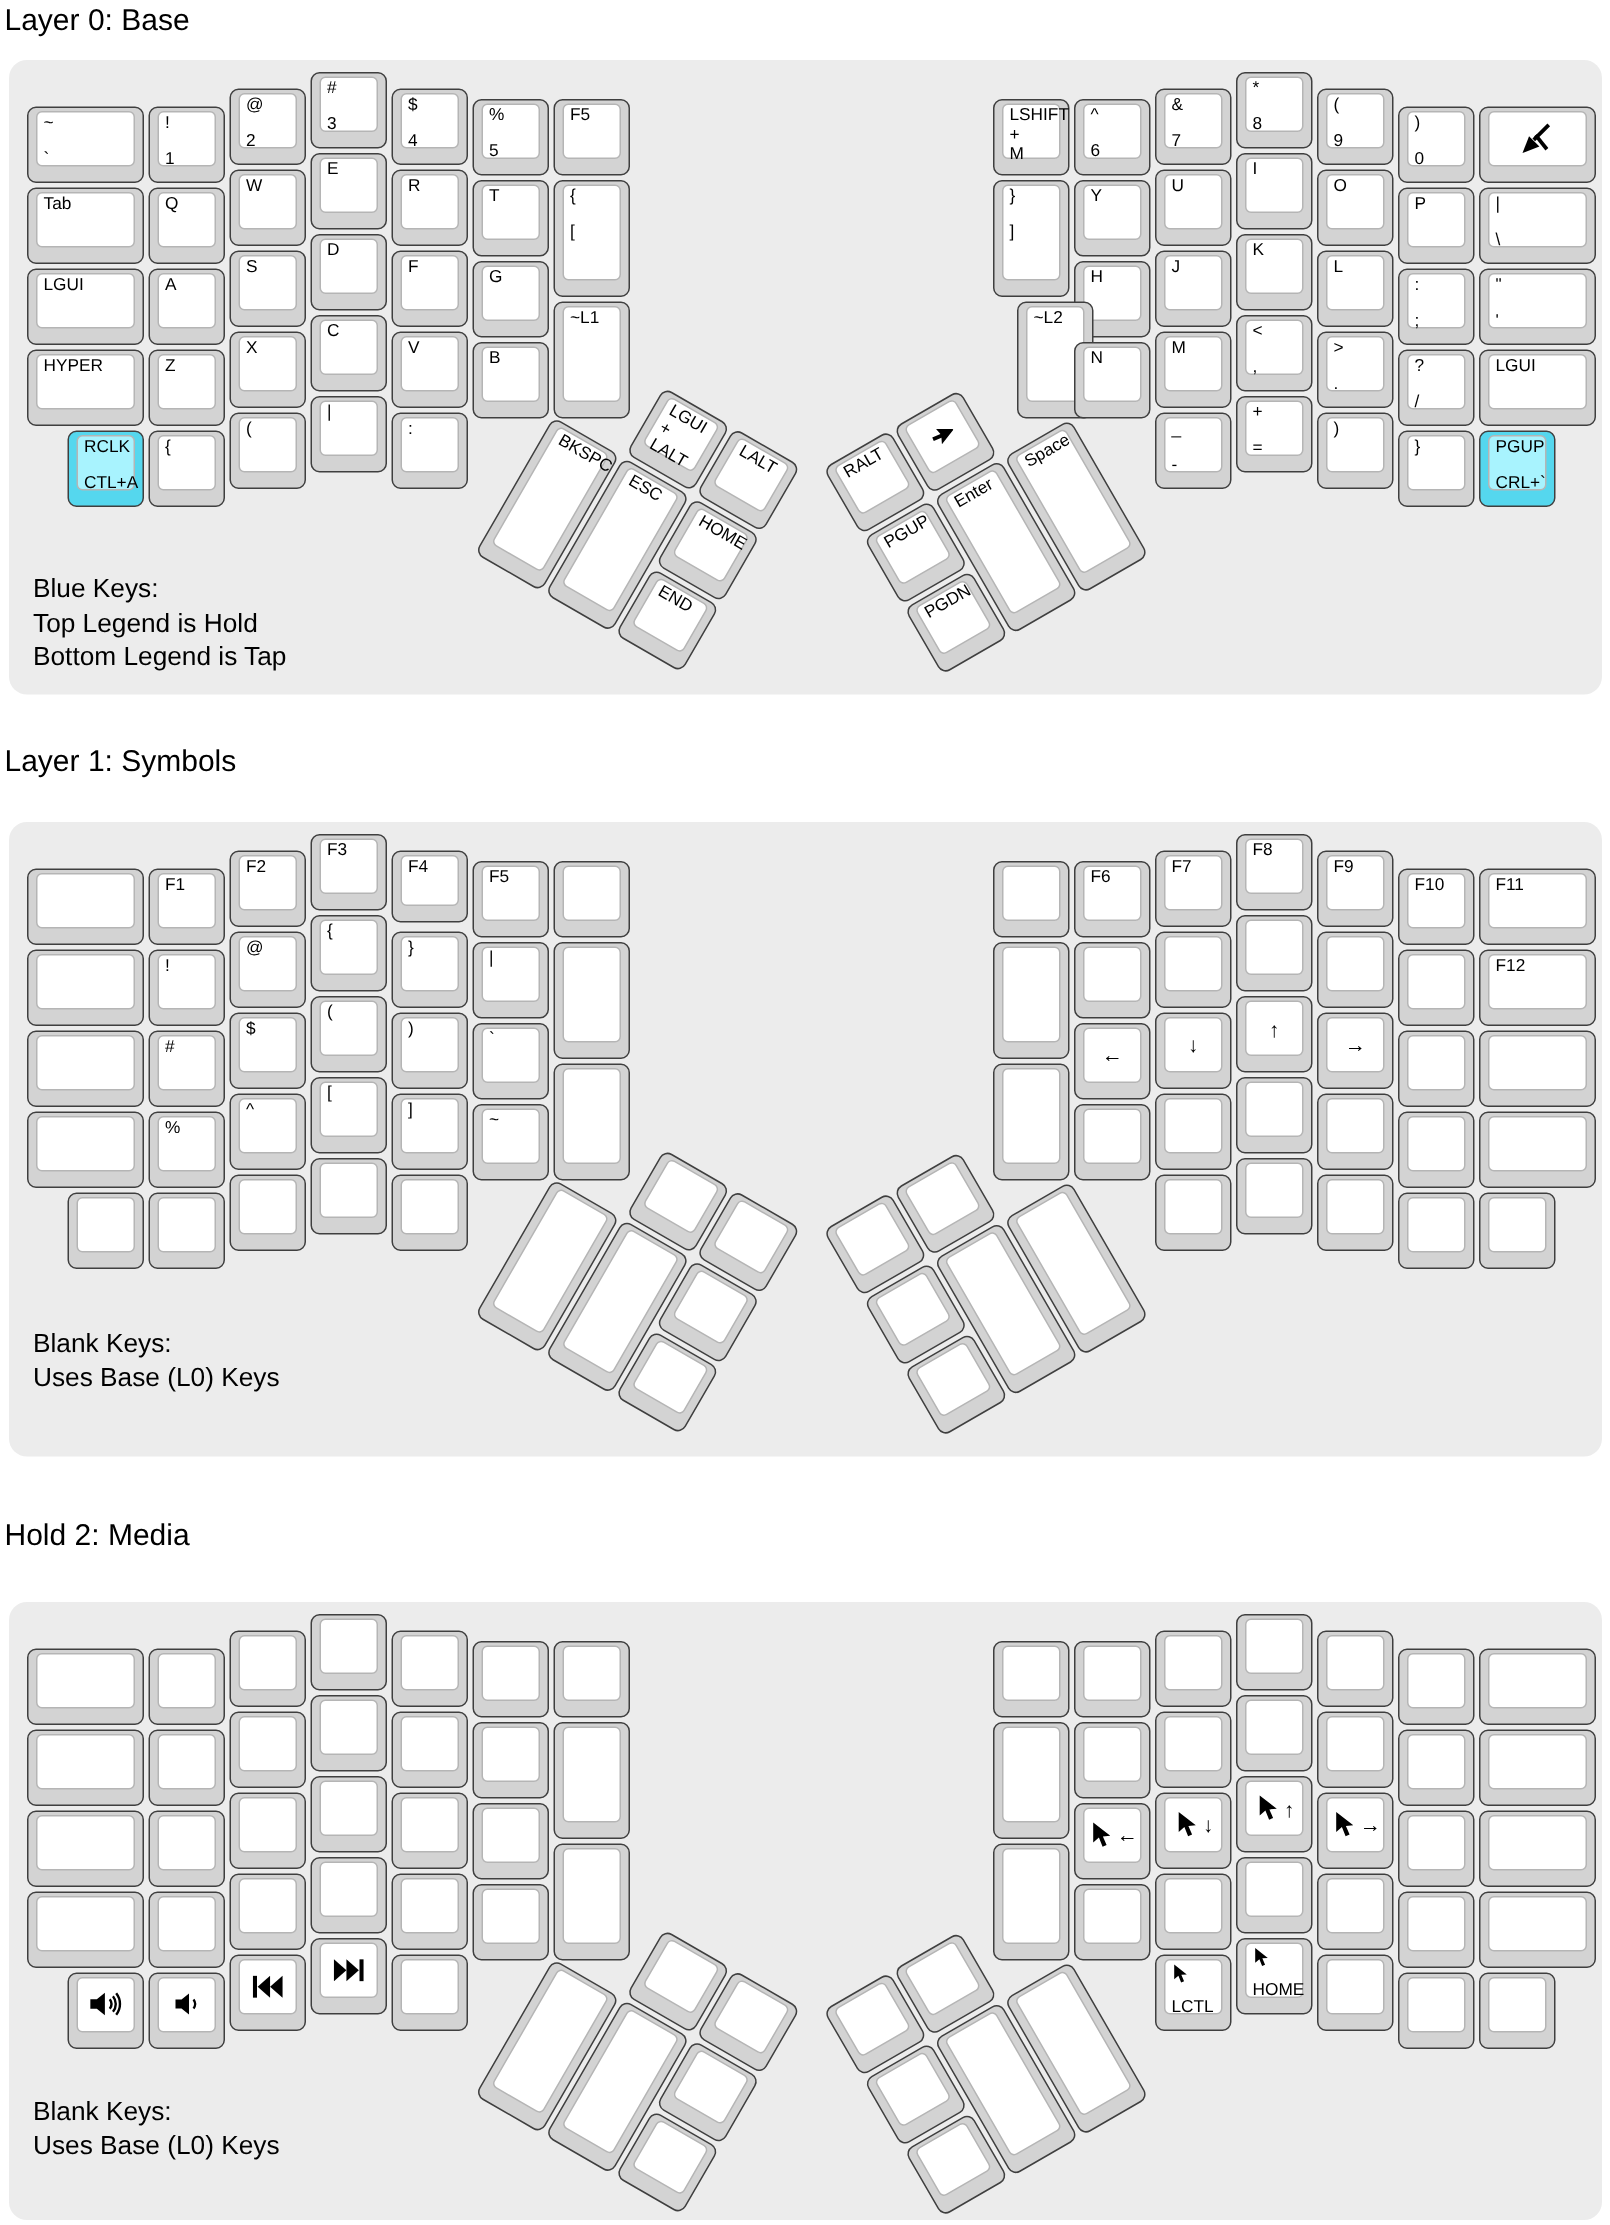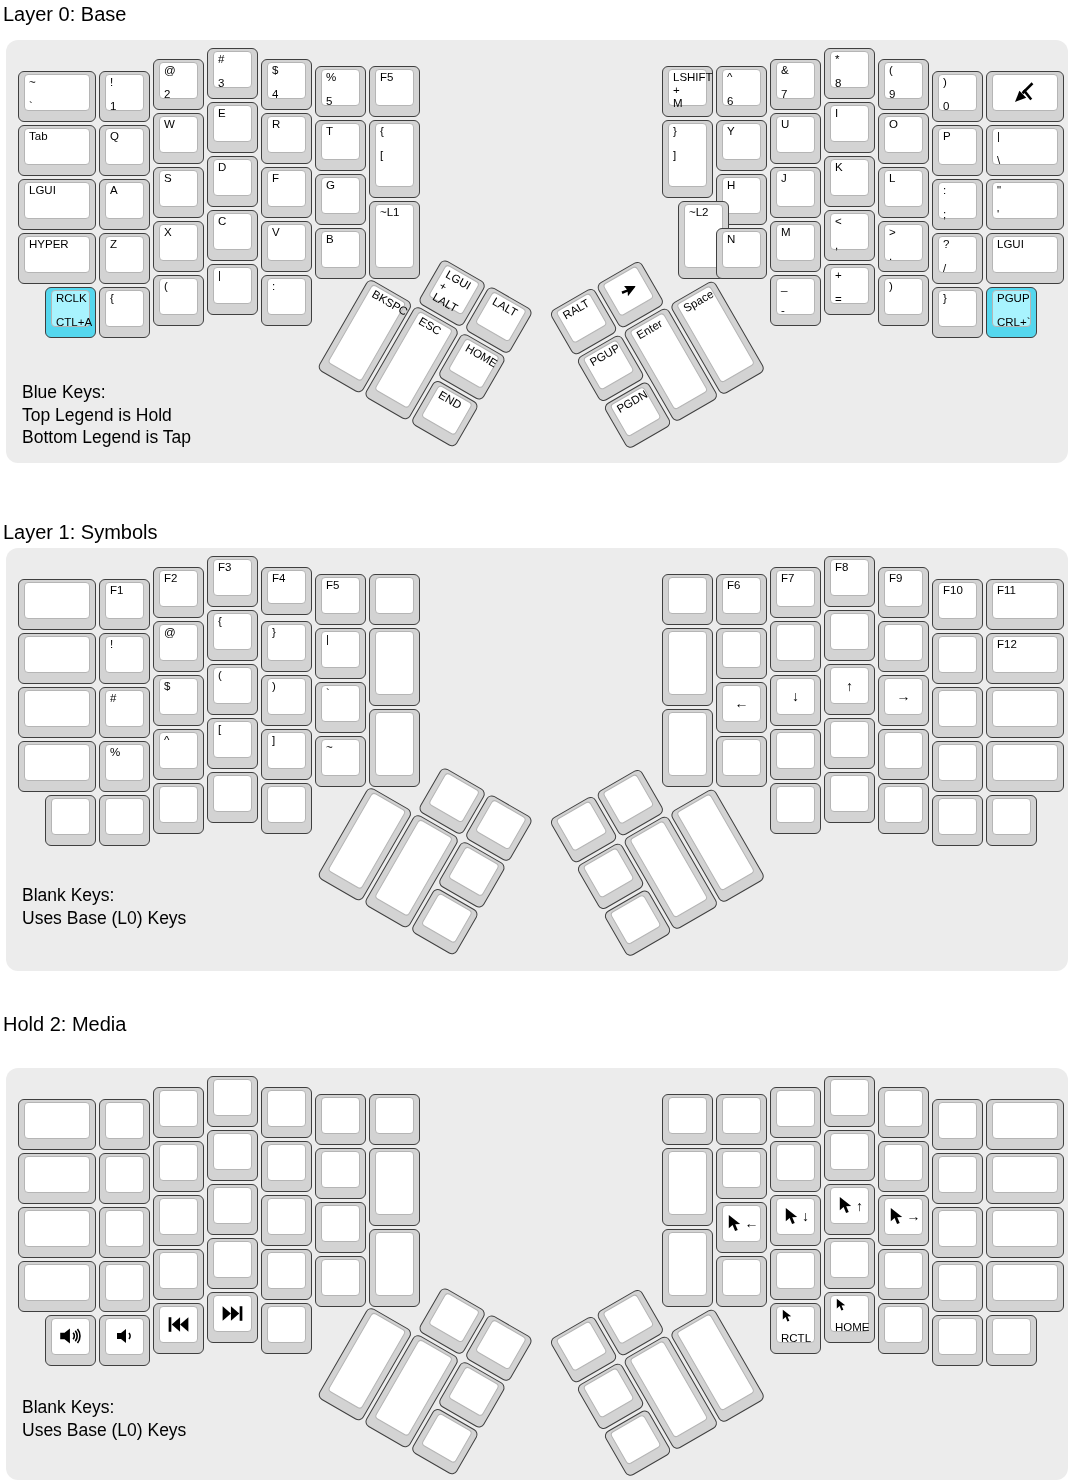--- a/index.html
+++ b/index.html
@@ -1,21 +1,21 @@
 <!DOCTYPE html>
 <html style="--key-outer: #d3d3d3; --key-inner: #ffffff; --key-border: #3f3f3f; --blue-outer: #55d7ee; --blue-inner: #a8f3fe;"><head>
 <meta charset="utf-8">
 <style>
   html,body{margin:0;padding:0;}
   body{width:1073px;height:1483px;position:relative;background:#fff;overflow:hidden;
        font-family:"Liberation Sans",sans-serif;color:#000;}
   .heading{position:absolute;left:3px;font-size:20px;line-height:24px;font-weight:400;}
   .board{position:absolute;left:6px;width:1062px;background:#ececec;border-radius:12px;}
   .h0{top:2px;} .b0{top:40px;height:423px;}
-  .h1{top:520px;text-align:right;} .b1{top:548px;height:423px;}
+  .h1{top:496px;text-align:right;} .b1{top:548px;height:423px;}
   .h2{top:1012px;} .b2{top:1068px;height:412px;}
   .note{position:absolute;left:16px;font-size:17.5px;line-height:22.5px;white-space:pre-line;}
   .n0{top:341px;} .n1{top:336px;} .n2{top:328px;}
   .half,.thumb{position:absolute;}
   .thumb{width:0;height:0;transform-origin:0 0;}
   .key{position:absolute;box-sizing:border-box;border-radius:6px;
        background:var(--key-outer,#d3d3d3);border:1px solid var(--key-border,#3f3f3f);}
   .cap{position:absolute;left:5px;right:5px;top:2px;bottom:10px;border-radius:4px;
        background:var(--key-inner,#fff);border:1px solid #b5b5b5;}
   .key-blue{background:var(--blue-outer,#55d7ee);}
@@ -1026,21 +1026,21 @@
         <div class="key" style="left: 324px; top: 184.95px; width: 78px; height: 51px;">
           <div class="cap"></div>
         </div>
         <div class="key" style="left: 108px; top: 226.8px; width: 51px; height: 51px;">
           <div class="cap">
             <span class="ic-tl">
               <svg viewBox="0 0 20 20" width="19" height="19">
                 <path d="M4 1 L4 15 L8 11.6 L10.6 18 L13.4 16.8 L10.8 10.8 L16 10.4 Z" fill="#000"></path>
               </svg>
             </span>
-            <div class="leg-b">RCTL</div>
+            <div class="leg-b">LCTL</div>
           </div>
         </div>
         <div class="key" style="left: 162px; top: 216px; width: 51px; height: 51px;">
           <div class="cap">
             <span class="ic-tl">
               <svg viewBox="0 0 20 20" width="19" height="19">
                 <path d="M4 1 L4 15 L8 11.6 L10.6 18 L13.4 16.8 L10.8 10.8 L16 10.4 Z" fill="#000"></path>
               </svg>
             </span>
             <div class="leg-b">HOME</div>

